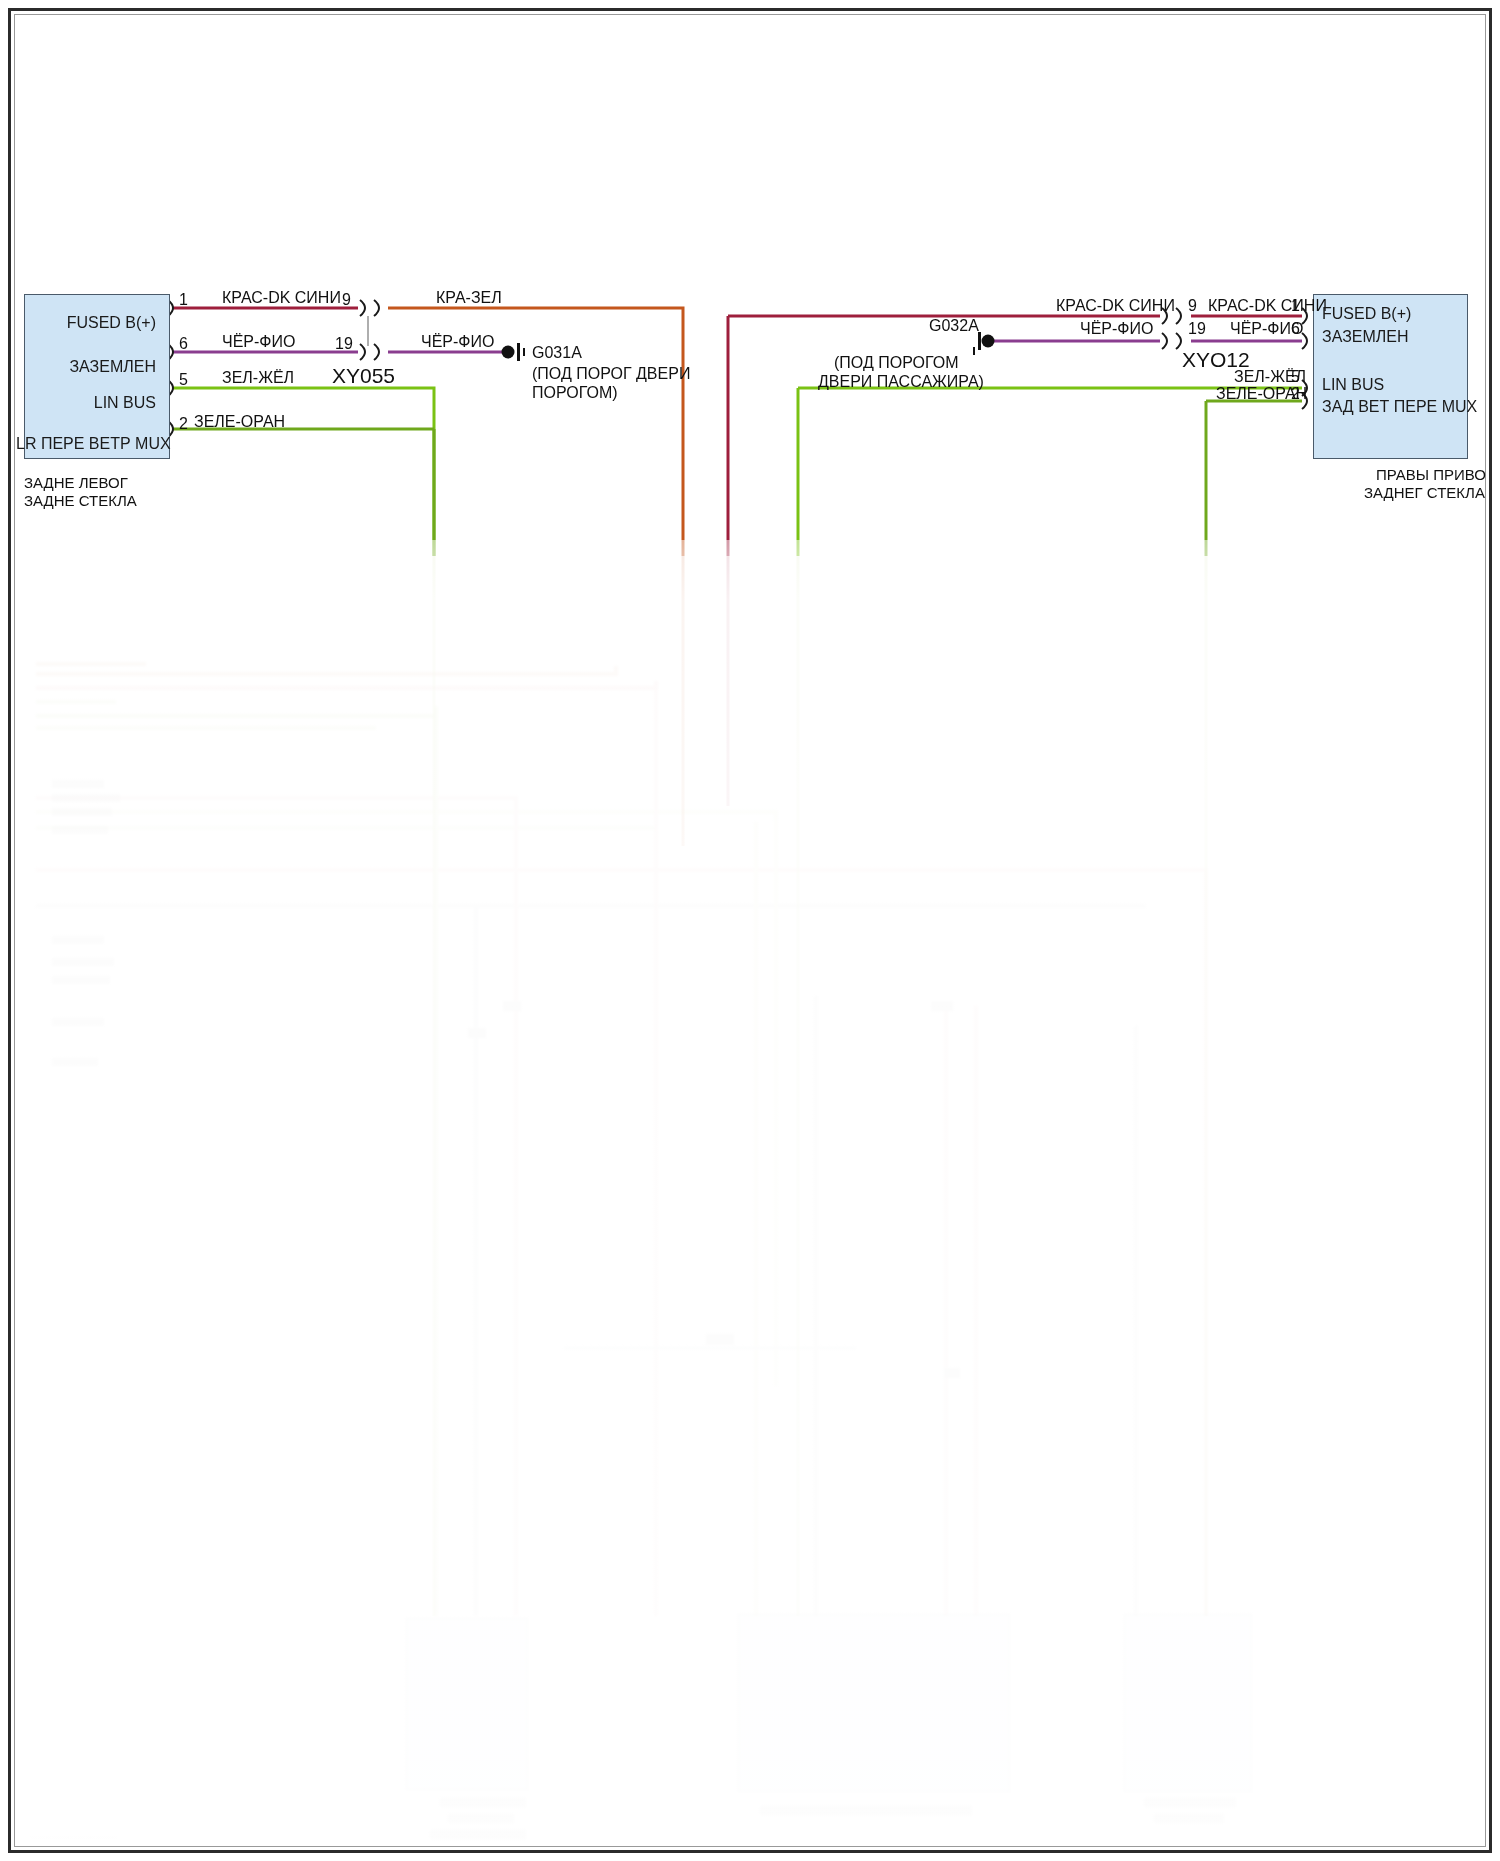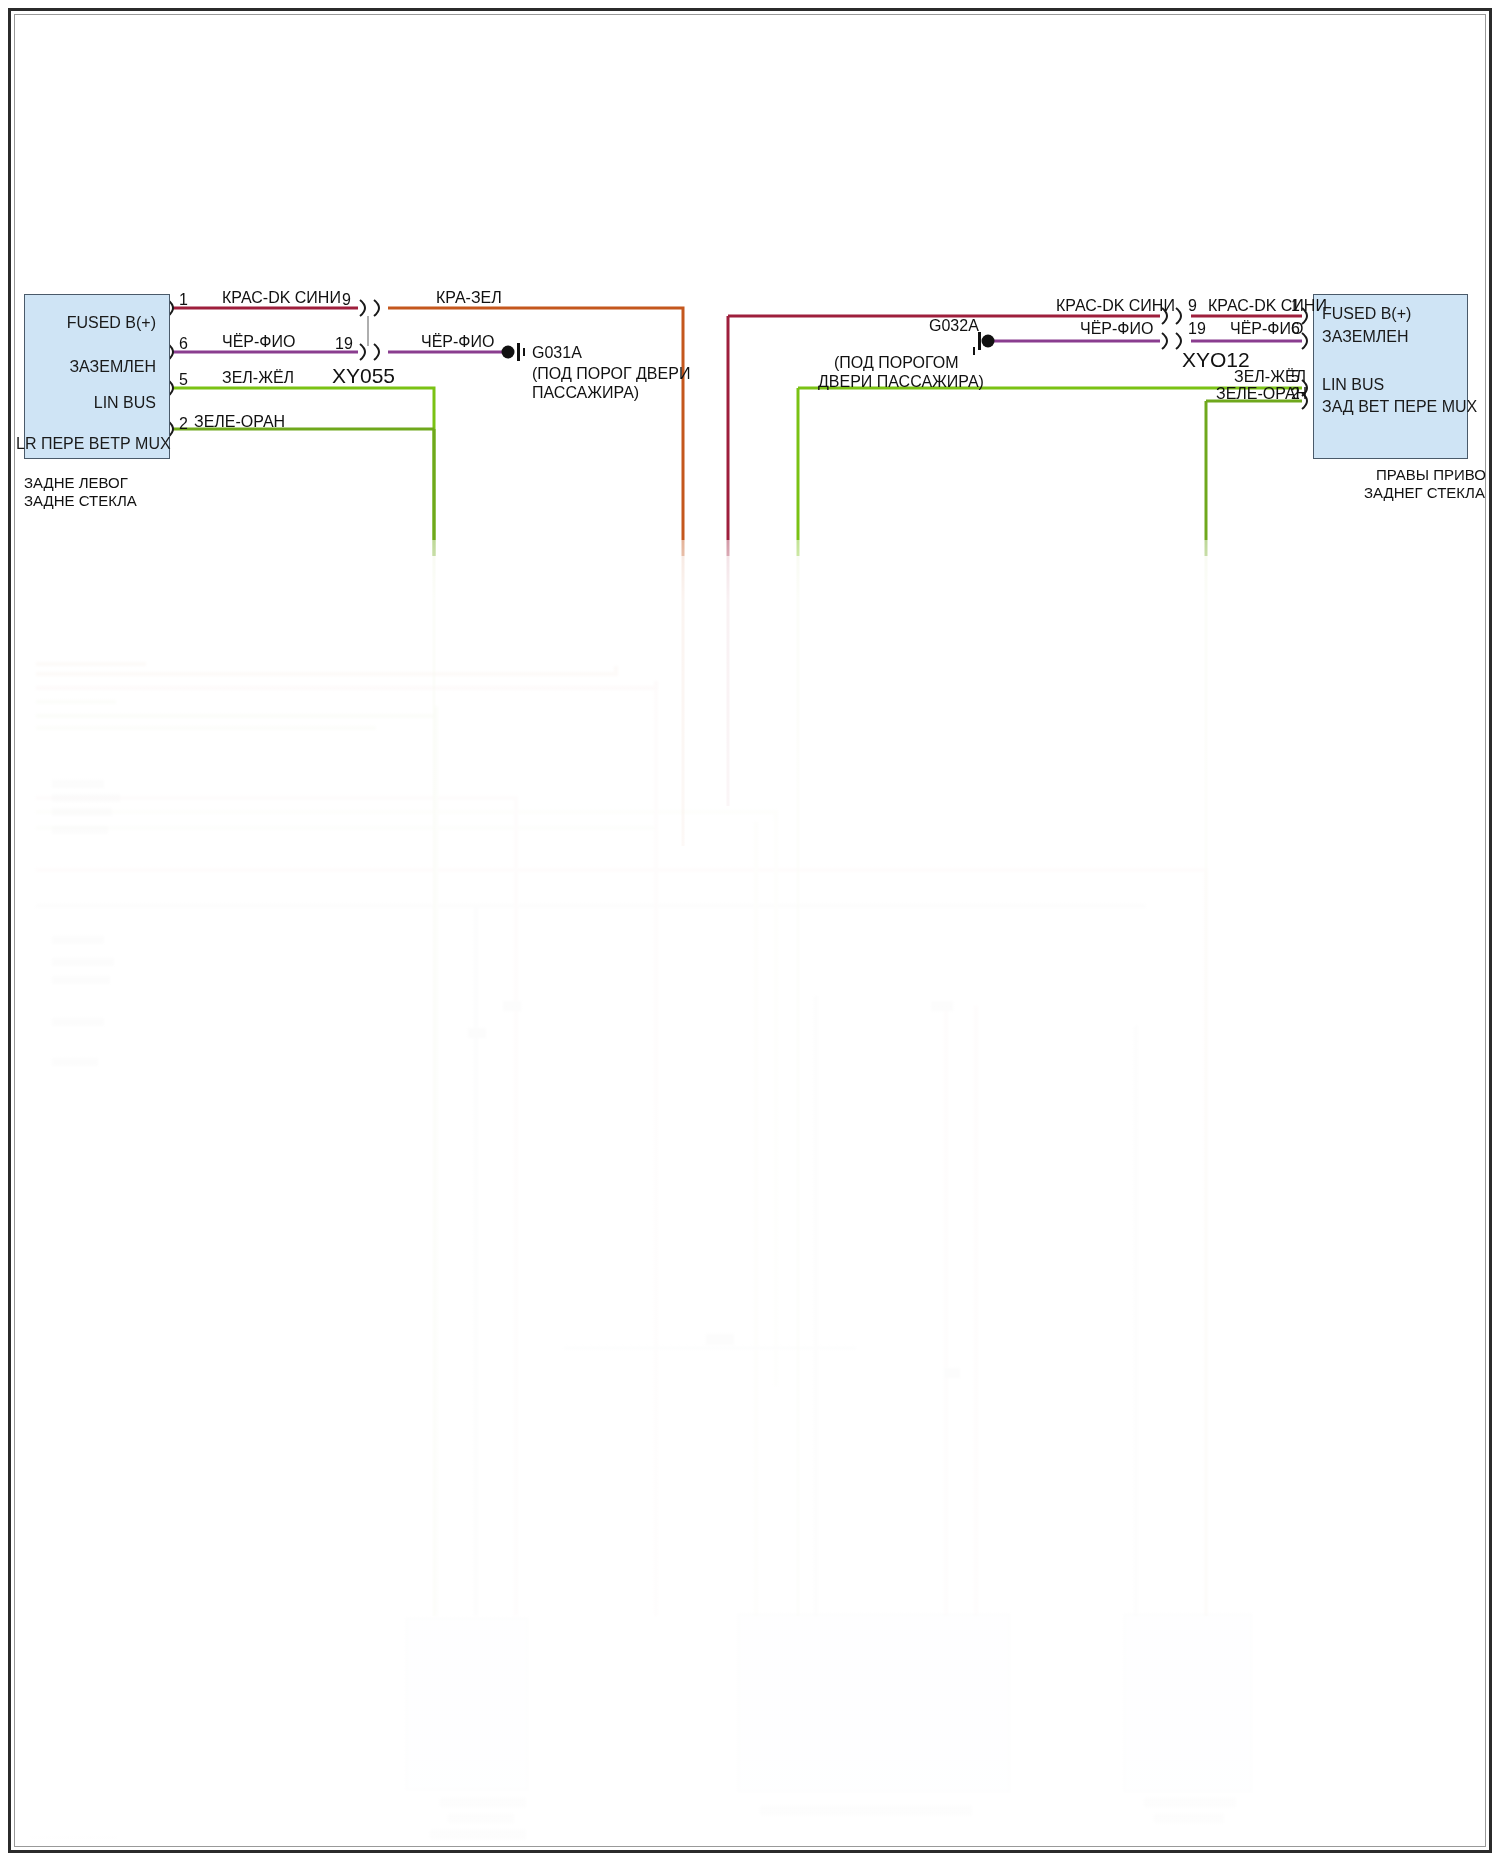--- a/index.html
+++ b/index.html
@@ -264,21 +264,21 @@
 
     <div class="pinnum" style="left:326px;top:276px;">9</div>
     <div class="pinnum" style="left:319px;top:320px;">19</div>
     <div class="conn-id" style="left:316px;top:348px;">XY055</div>
 
     <div class="wirename" style="left:420px;top:274px;">КРА-ЗЕЛ</div>
     <div class="wirename" style="left:405px;top:318px;">ЧЁР-ФИО</div>
 
     <div class="splice-label" style="left:516px;top:327px;">G031A</div>
     <div class="splice-label" style="left:516px;top:348px;">(ПОД ПОРОГ ДВЕРИ</div>
-    <div class="splice-label" style="left:516px;top:367px;">ПАССАЖИРА)</div>
+    <div class="splice-label" style="left:516px;top:367px;">ПОРОГОМ)</div>
 
     <div class="splice-label" style="left:893px;top:300px;margin-left:20px;">G032A</div>
     <div class="splice-label" style="left:818px;top:337px;">(ПОД ПОРОГОМ</div>
     <div class="splice-label" style="left:802px;top:356px;">ДВЕРИ ПАССАЖИРА)</div>
 
     <div class="wirename" style="left:1040px;top:282px;">КРАС-DK СИНИ</div>
     <div class="wirename" style="left:1064px;top:305px;">ЧЁР-ФИО</div>
 
     <div class="pinnum" style="left:1172px;top:282px;">9</div>
     <div class="pinnum" style="left:1172px;top:305px;">19</div>

